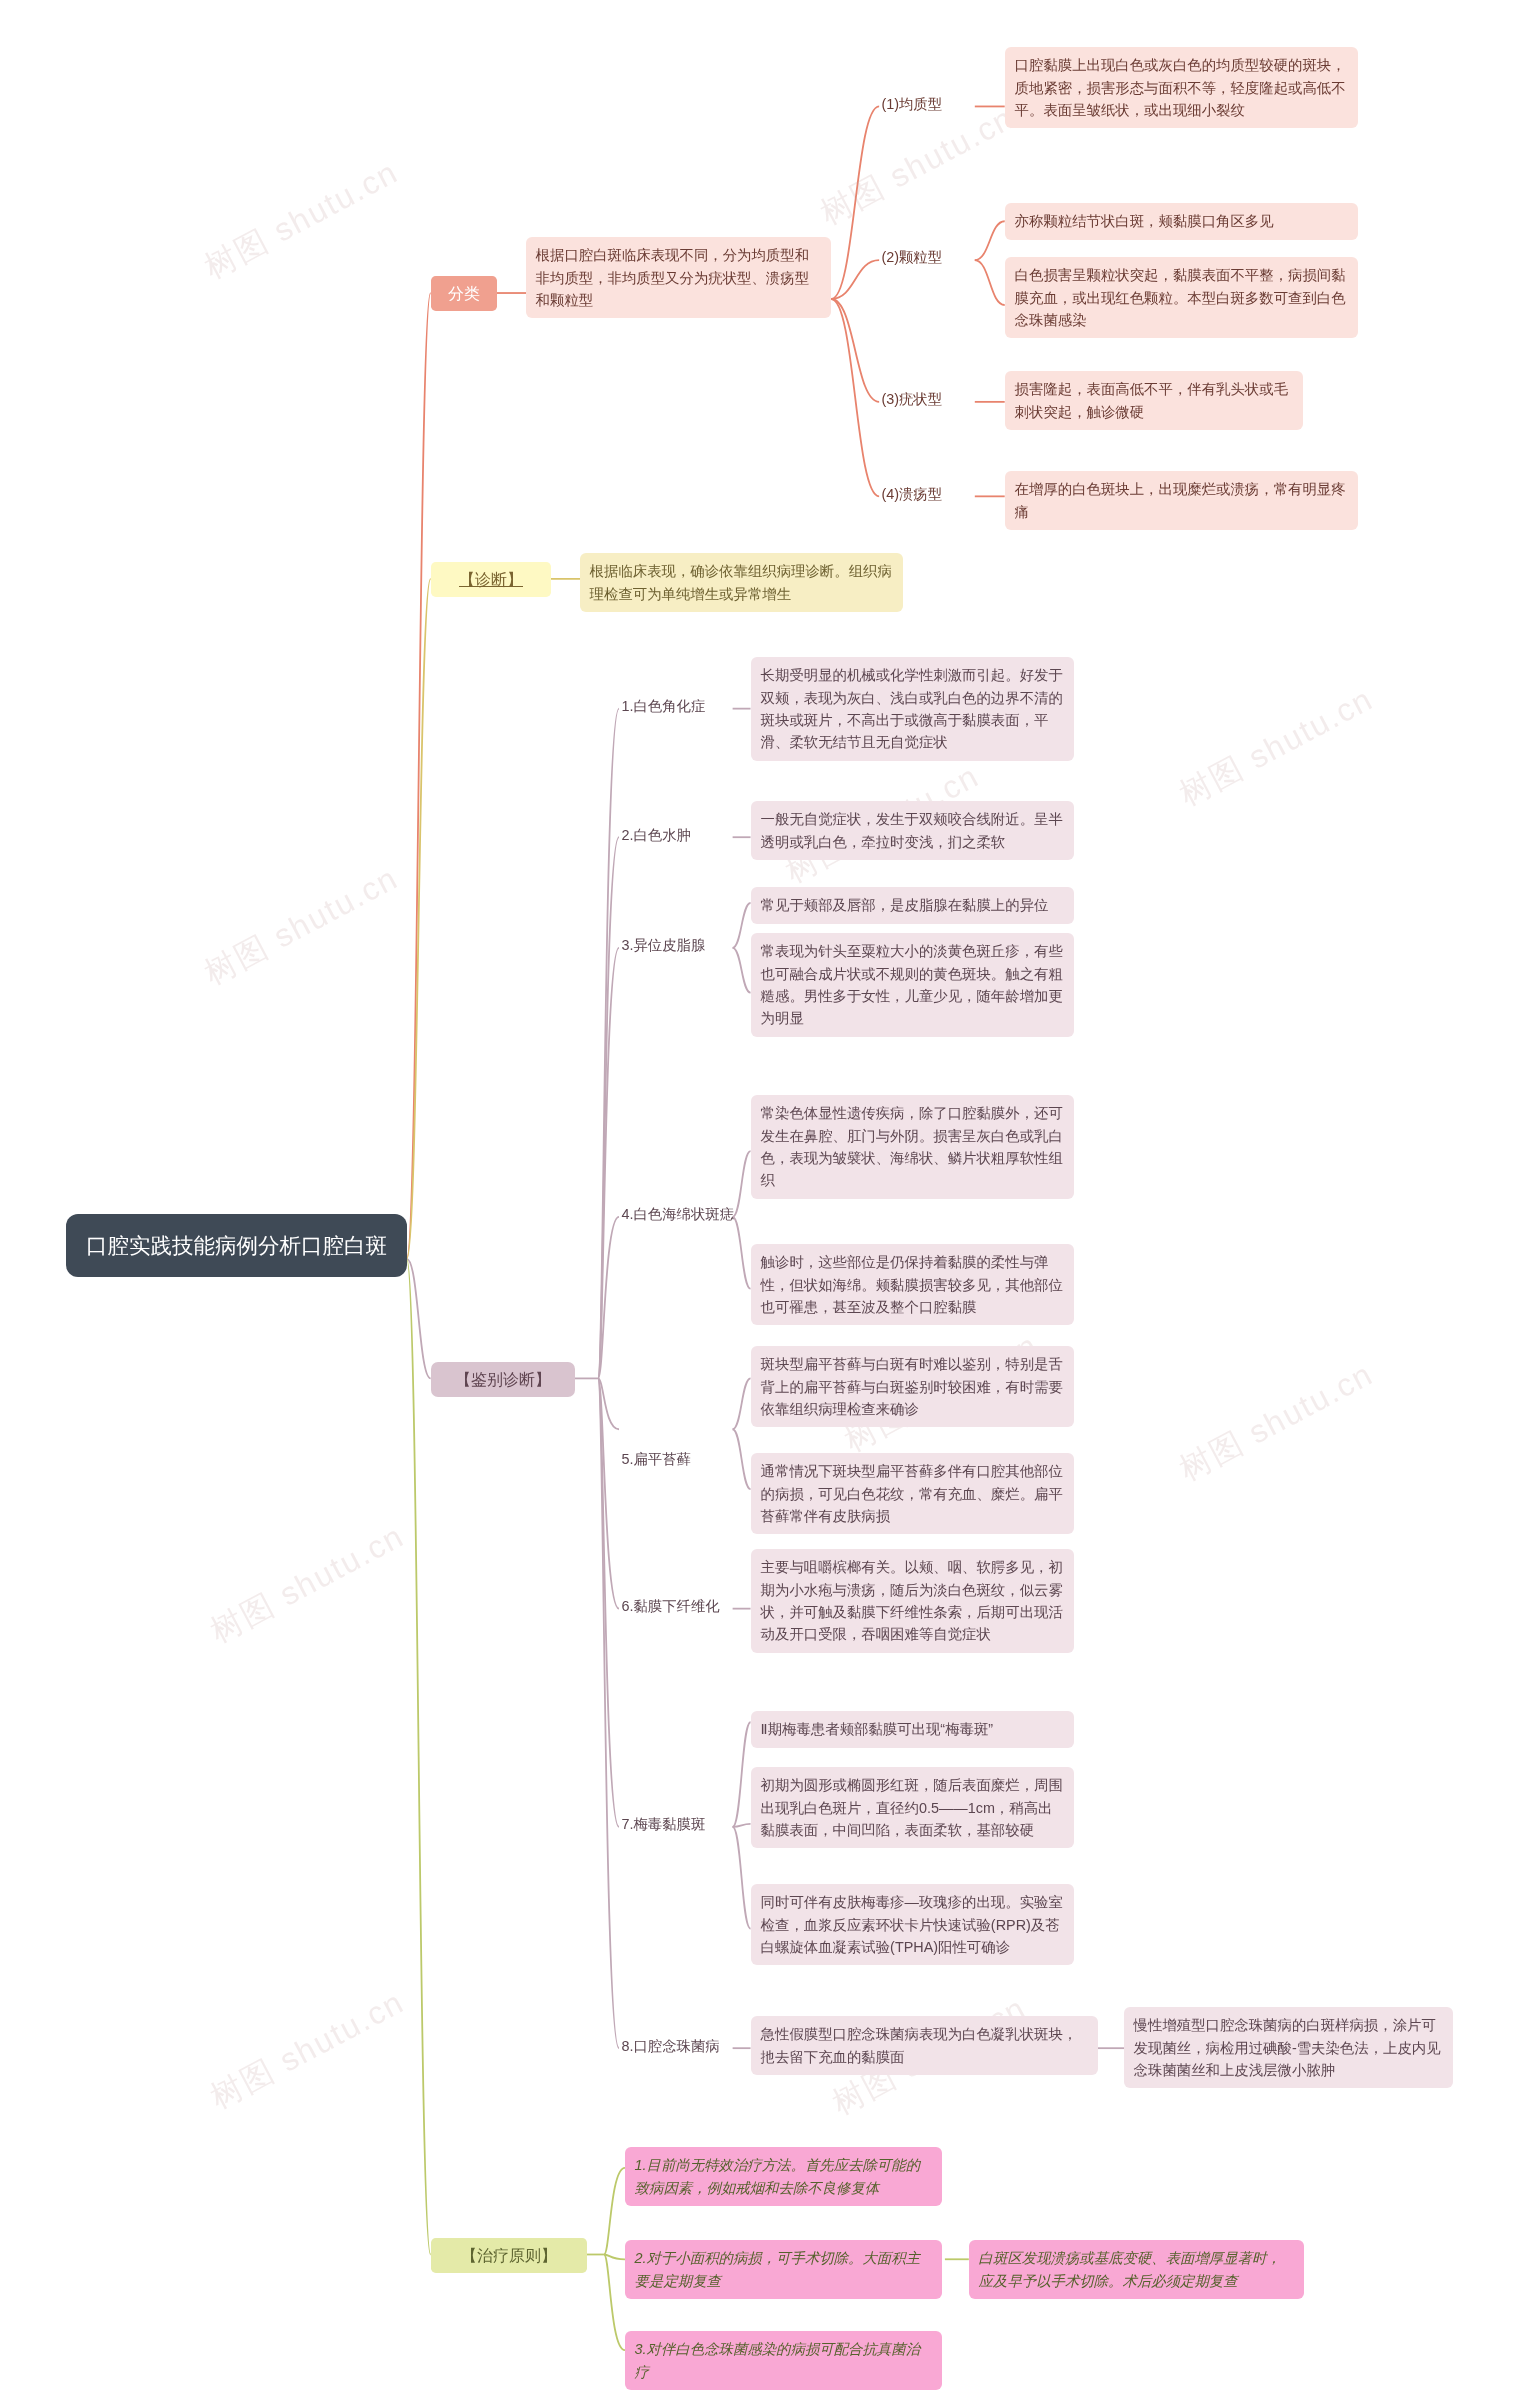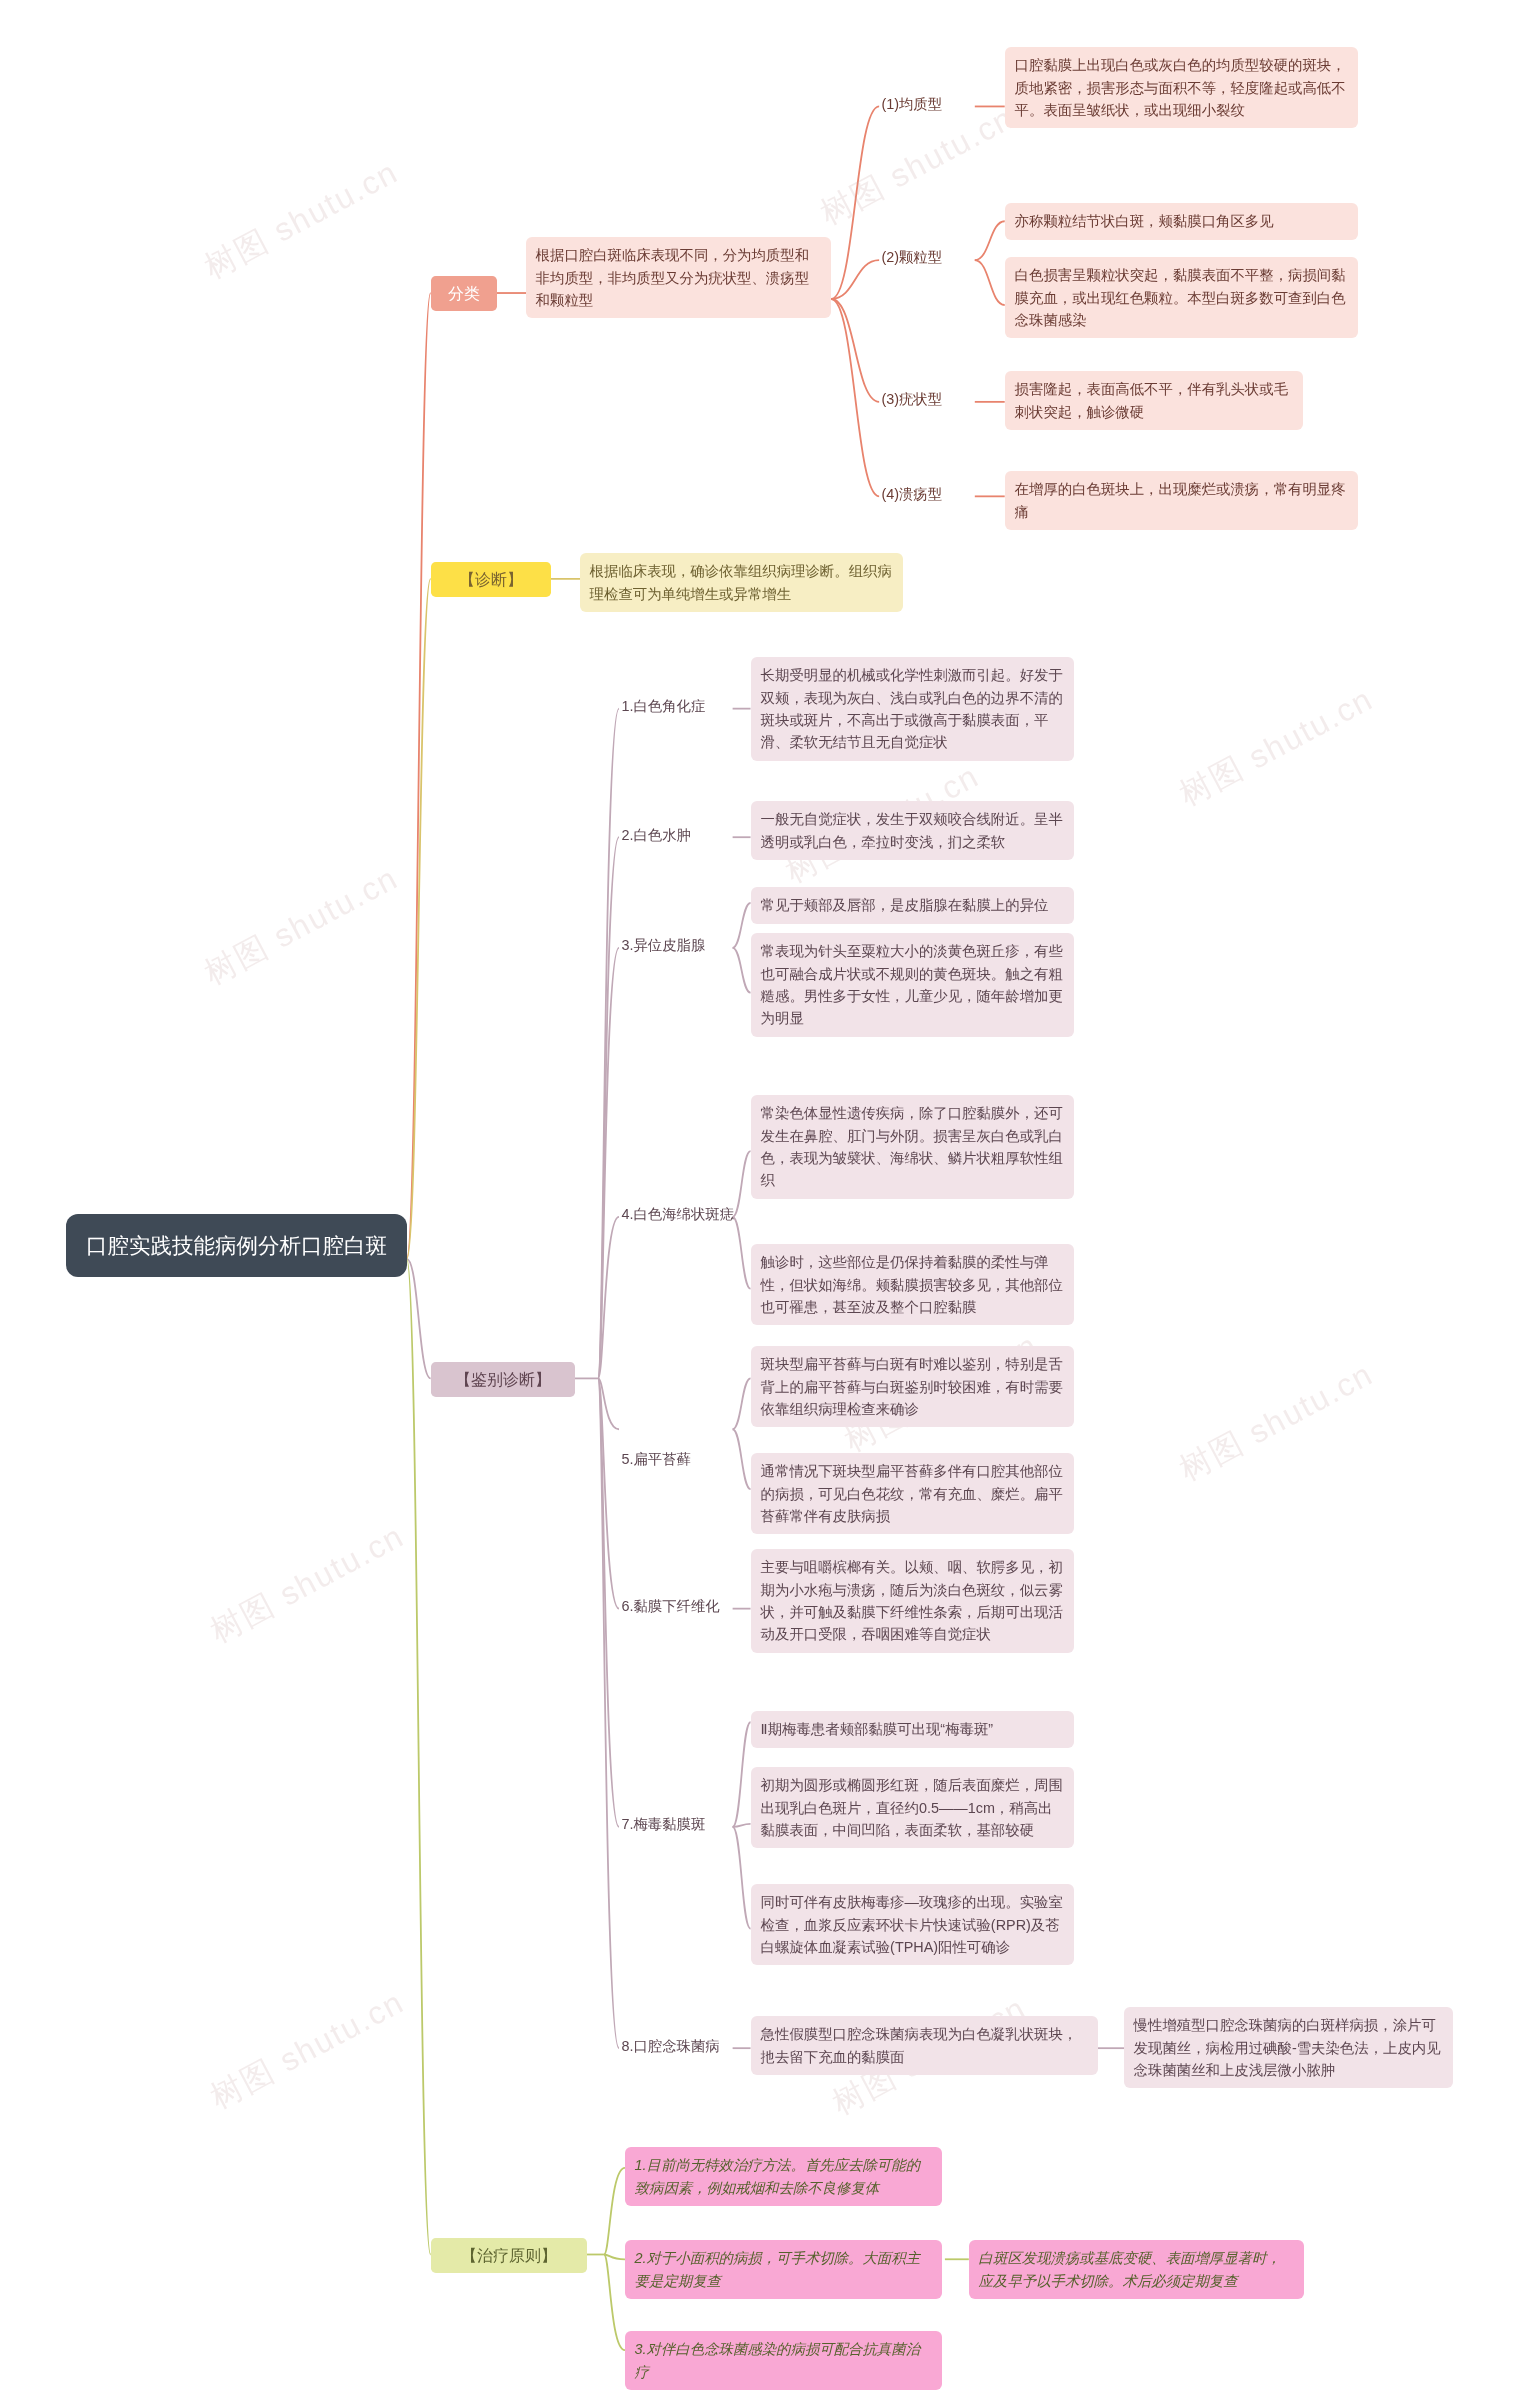--- a/index.html
+++ b/index.html
@@ -43,22 +43,22 @@
   .pill{
     position:absolute;
     border-radius:4.8px;
     font-size:16px;
     line-height:1.45;
     padding:6px 9.6px;
     box-sizing:border-box;
     text-align:center;
   }
   .pill-cls{background:#f0a08f;color:#ffffff;}
-  .pill-diag{background:#fde047;color:#7a6430;}
-  .pill-dd{background:#d9c4cf;color:#5f4450;}
+  .pill-diag{background:#fef9c3;color:#7a6430;text-decoration:underline;}
+  .pill-dd{background:#d9c4cf;color:#5f4450;border-radius:7px;}
   .pill-tx{background:#e4eaa8;color:#5d6430;}
 
   
   .box{
     position:absolute;
     border-radius:6px;
     font-size:14.4px;
     line-height:1.55;
     padding:7.2px 9.6px;
     box-sizing:border-box;

